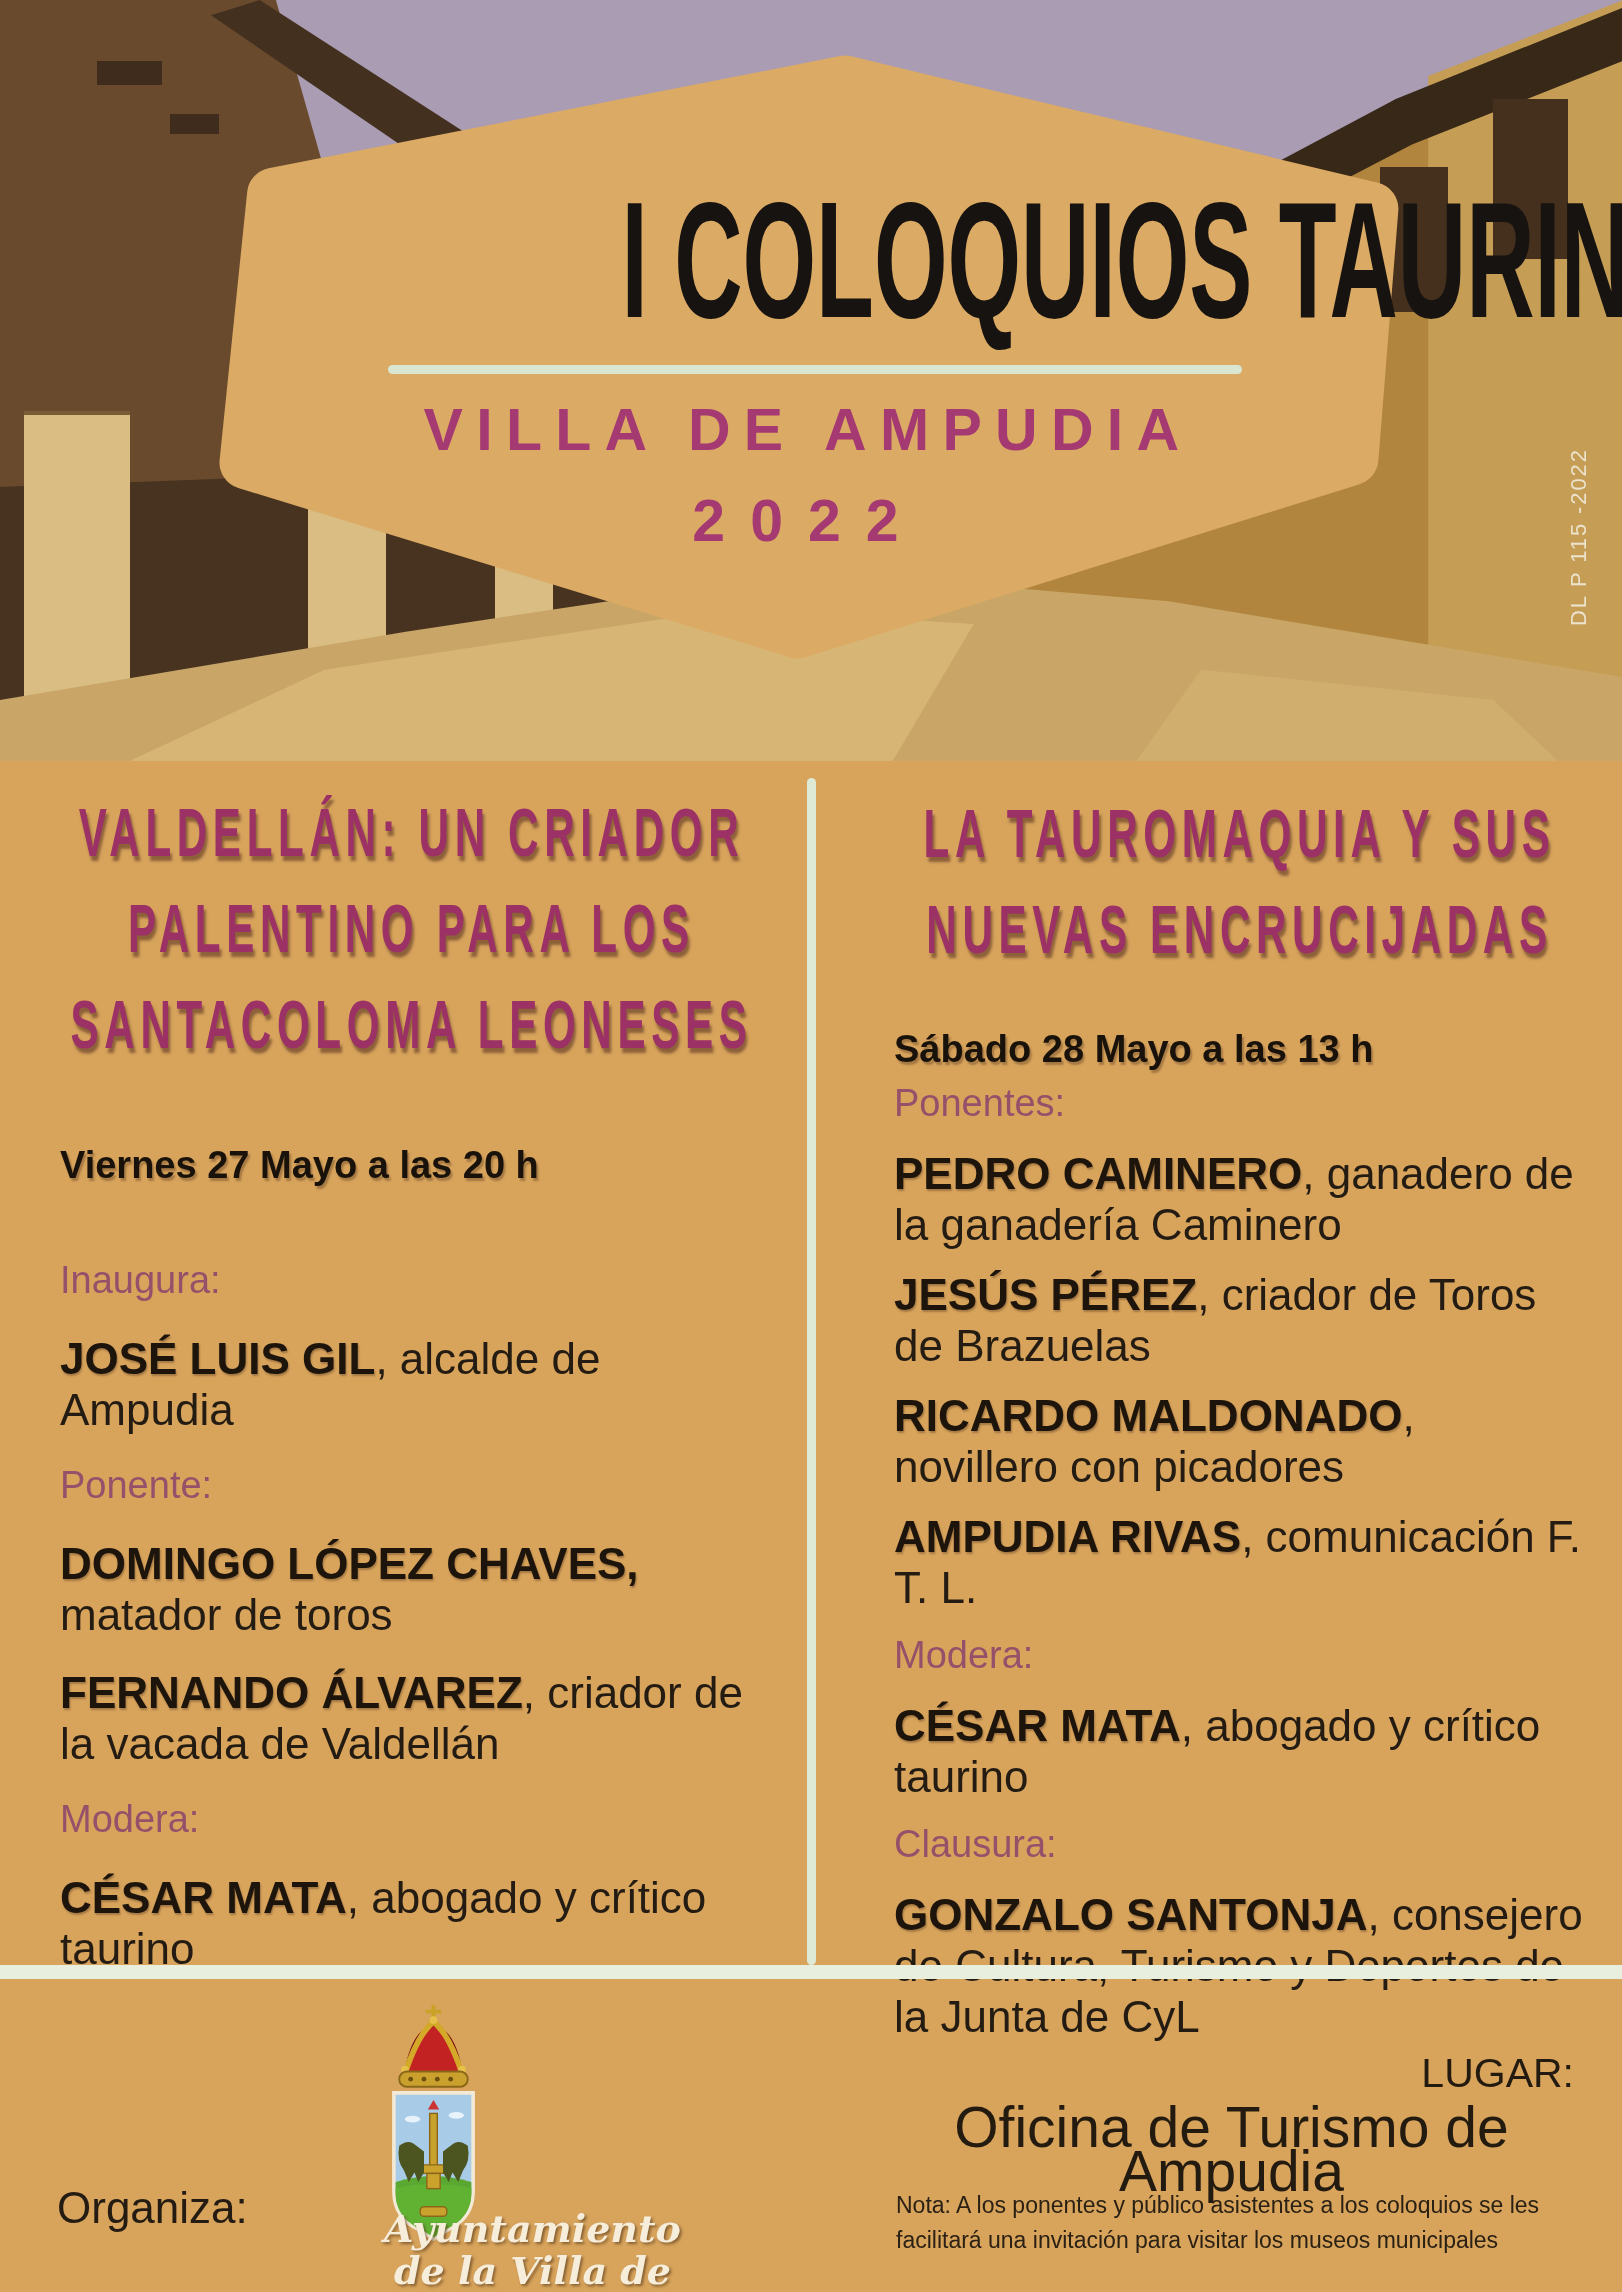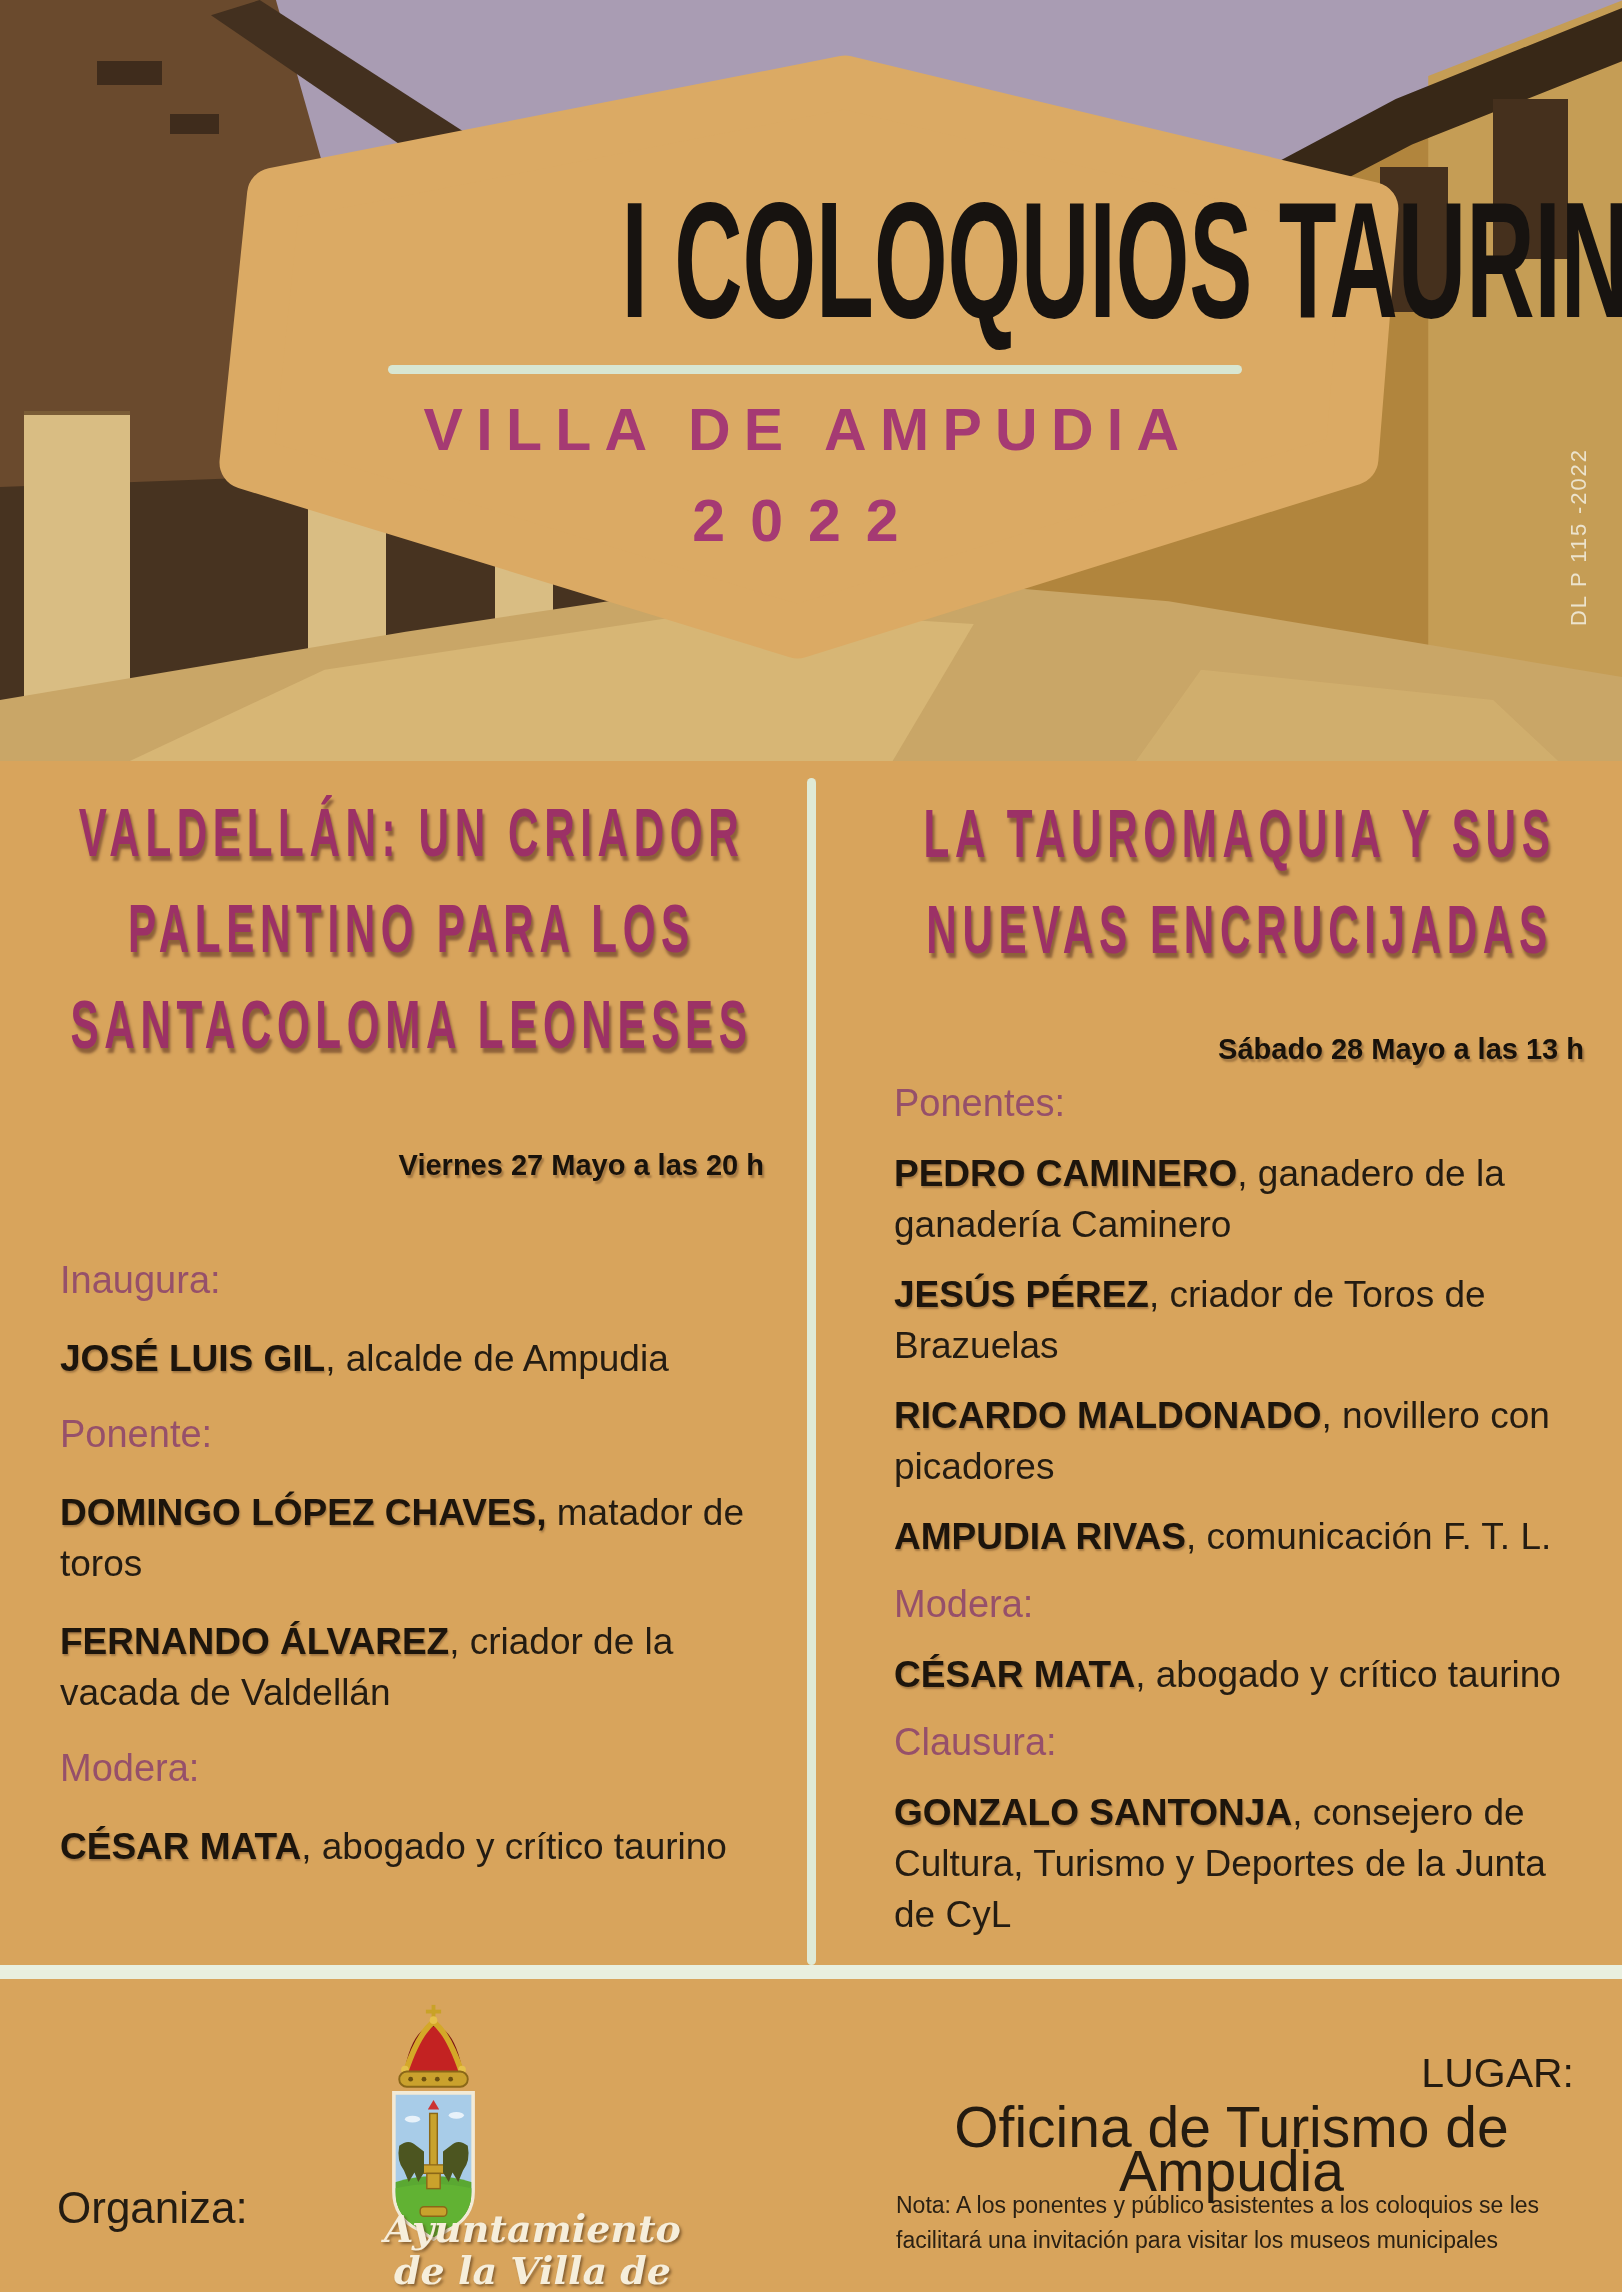--- a/index.html
+++ b/index.html
@@ -99,30 +99,30 @@
   .col-right{left:894px;top:801px;width:690px;}
   .session-title{
     font-weight:bold;font-size:57px;line-height:80px;letter-spacing:7.6px;
     color:var(--heading);text-align:center;white-space:pre-line;
     text-shadow:2.9px 3.8px 2.9px rgba(66,30,24,.5);
     width:951px;transform:scale(.74,1.2);transform-origin:center;
   }
   .col-left .session-title{margin-left:-124px;}
   .col-right .session-title{margin-left:-130px;}
   .session-date{
-    font-weight:bold;font-size:29px;line-height:57px;text-align:right;color:#18120b;
+    font-weight:bold;font-size:38px;line-height:57px;text-align:left;color:#18120b;
     text-shadow:1.9px 2.9px 1.9px rgba(70,40,20,.35);
   }
   .col-left .session-date{margin-top:89px;}
   .col-right .session-date{margin-top:60px;}
   .items{line-height:51px;}
   .col-left .items{margin-top:61px;}
   .col-right .items{}
   .prog-label{font-size:38px;color:var(--mauve);margin-top:25px;line-height:51px;}
-  .prog-person{font-size:37px;color:var(--ink);margin-top:27px;line-height:51px;}
+  .prog-person{font-size:44px;color:var(--ink);margin-top:27px;line-height:51px;}
   .col-right .prog-label{margin-top:17px;}
   .col-right .prog-person{margin-top:19px;}
   .items>div:first-child{margin-top:0;}
   .pname{font-weight:bold;color:var(--name-ink);text-shadow:1px 1.9px 1.9px rgba(70,40,20,.35);}
   
   .footer-band{position:absolute;left:0;top:1965px;width:100%;height:14.3px;background:var(--mint);}
   .organiza{position:absolute;left:57px;top:2183px;font-size:44px;color:var(--ink);}
   .coat{position:absolute;left:380px;top:2003px;width:107px;height:238px;}
   .org-name{
     position:absolute;left:371px;top:2208px;width:323px;text-align:center;

